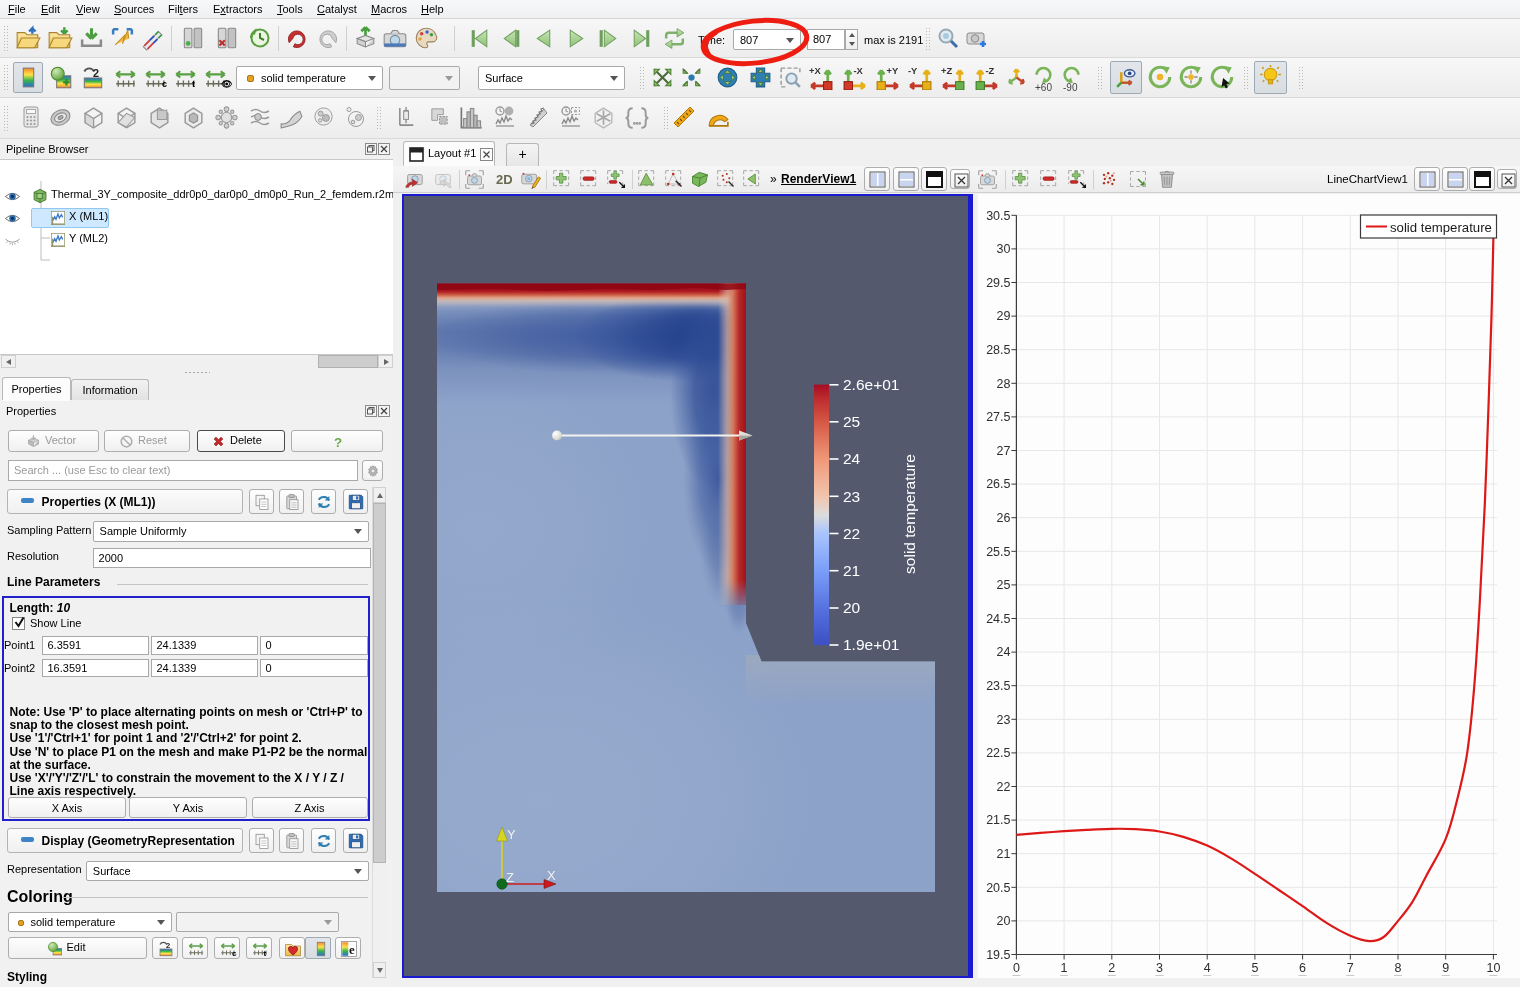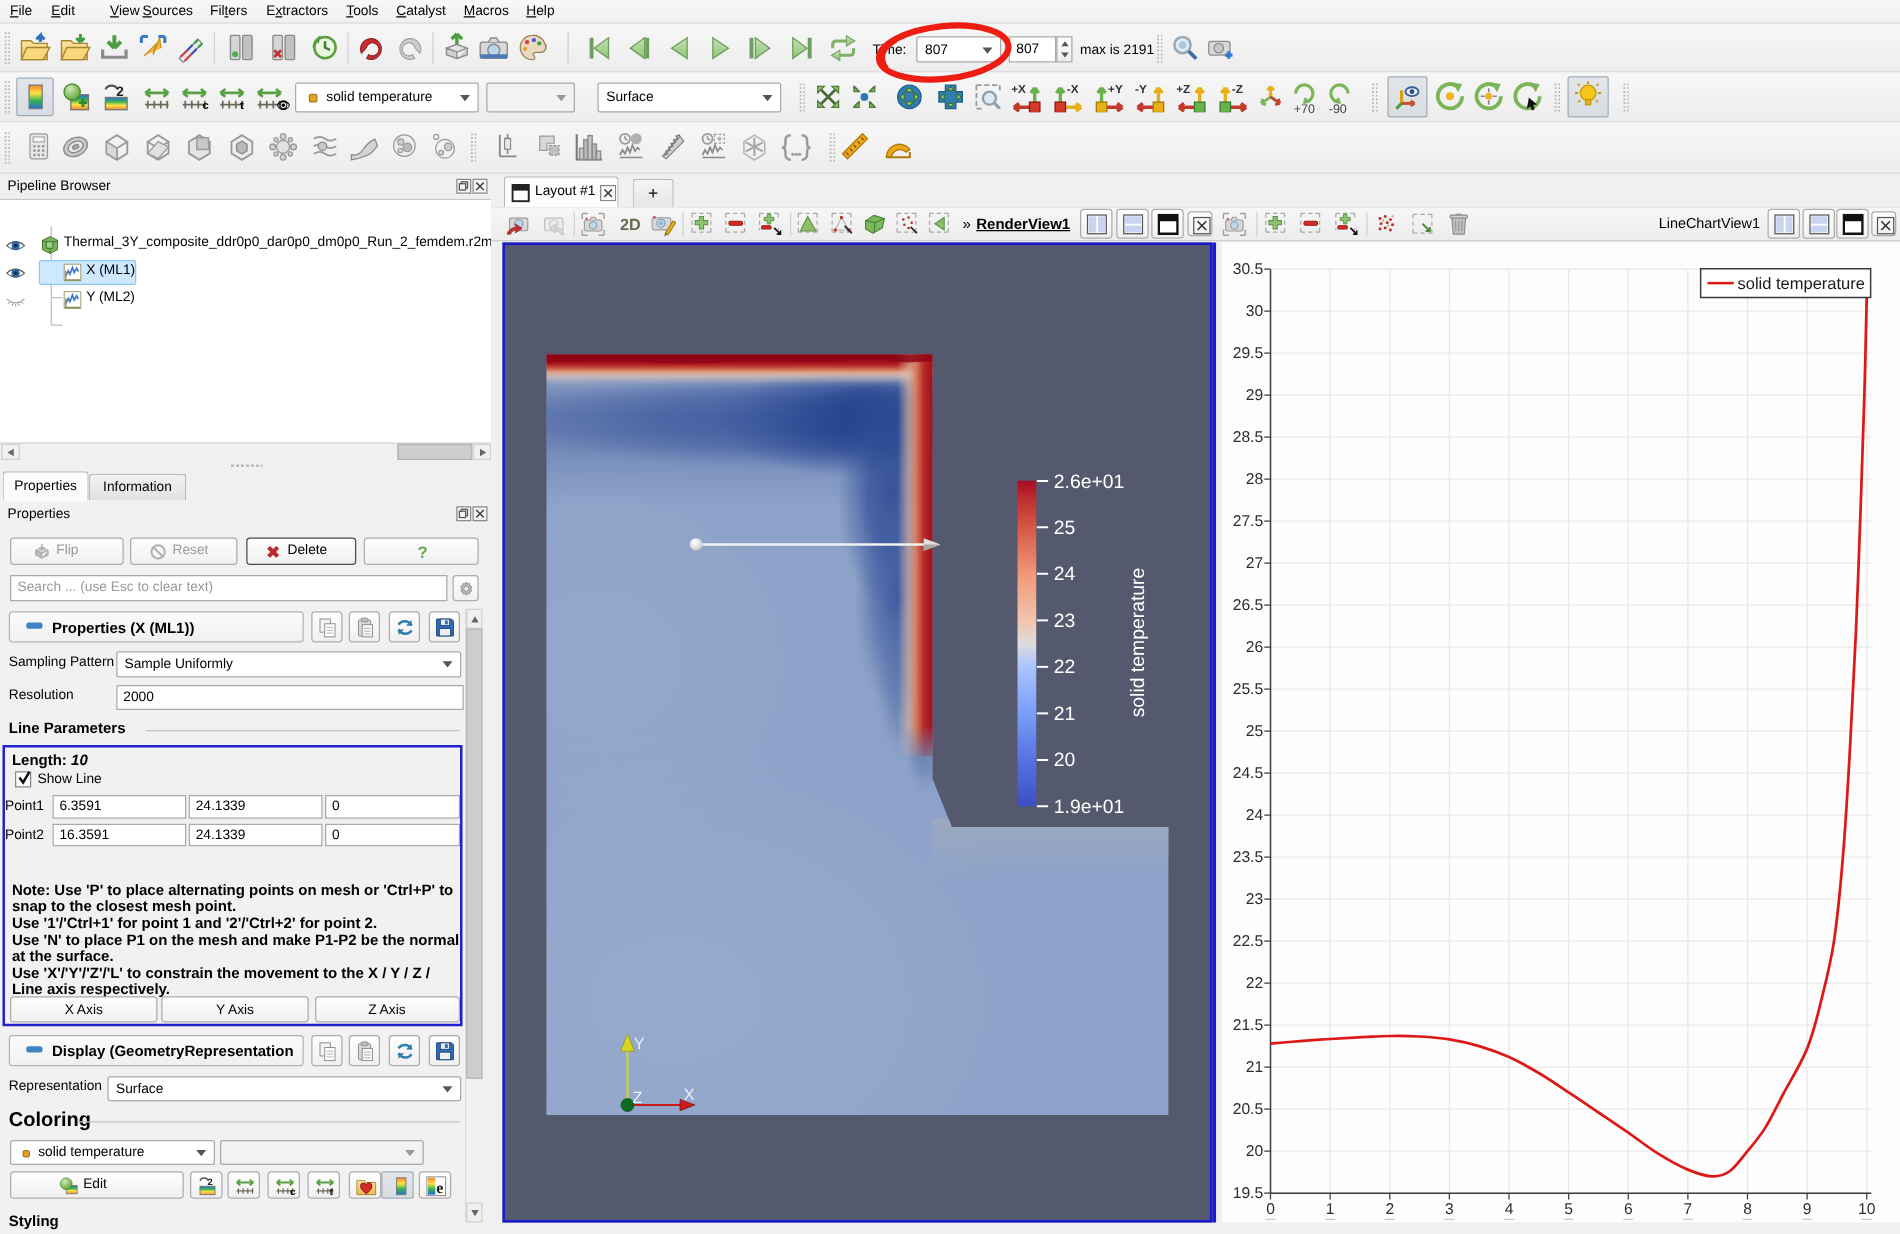--- a/index.html
+++ b/index.html
@@ -578,21 +578,21 @@
         <path d="M5 8 l3-3 4 4 4-4 3 3 -4 4 4 4 -3 3 -4-4 -4 4 -3-3 4-4z" fill="#c42828" stroke="#8e1212"></path>
       </symbol>
 <symbol id="qmark" viewBox="0 0 24 24">
         <text x="12" y="19" text-anchor="middle" font-size="20" font-weight="bold" fill="#6aa84f">?</text>
       </symbol>
 </defs>
 </svg>
 <div id="menubar">
  <span class="menu" style="left:8px"><u>F</u>ile</span>
  <span class="menu" style="left:41px"><u>E</u>dit</span>
- <span class="menu" style="left:88px"><u>V</u>iew</span>
+ <span class="menu" style="left:76px"><u>V</u>iew</span>
  <span class="menu" style="left:114px"><u>S</u>ources</span>
  <span class="menu" style="left:168px">Fil<u>t</u>ers</span>
  <span class="menu" style="left:213px">E<u>x</u>tractors</span>
  <span class="menu" style="left:277px"><u>T</u>ools</span>
  <span class="menu" style="left:317px"><u>C</u>atalyst</span>
  <span class="menu" style="left:371px"><u>M</u>acros</span>
  <span class="menu" style="left:421px"><u>H</u>elp</span>
 </div>
 <div id="row1" class="tbrow">
 <div class="handle" style="left:3px;top:6px;height:27px"></div>
@@ -751,21 +751,21 @@
     </svg>
 <svg class="ic" style="left:974px;top:7px" width="25" height="25">
       <use href="#axmz"></use>
     </svg>
 <svg class="ic" style="left:1004px;top:7px" width="25" height="25">
       <use href="#isoarr"></use>
     </svg>
 <svg class="ic" style="left:1032px;top:4px" width="22" height="22">
       <use href="#rot90"></use>
     </svg>
-    <span class="abs" style="left:1035px;top:24px;font-size:10px;color:#444">+70</span>
+    <span class="abs" style="left:1035px;top:24px;font-size:10px;color:#444">+60</span>
 <svg class="ic" style="left:1061px;top:4px" width="22" height="22">
       <use href="#rotm90"></use>
     </svg>
     <span class="abs" style="left:1063px;top:24px;font-size:10px;color:#444">-90</span>
 <div class="handle" style="left:1097px;top:8px;height:24px"></div>
 <div class="abs press" style="left:1110px;top:3px;width:32px;height:33px"></div>
 <svg class="ic" style="left:1114px;top:7px" width="25" height="25">
       <use href="#axeseye"></use>
     </svg>
 <svg class="ic" style="left:1147px;top:6px" width="26" height="26">
@@ -916,21 +916,21 @@
           <rect x="3" y="1.5" width="5" height="5" fill="none" stroke="#555"></rect>
           <rect x="1.5" y="3" width="5" height="5" fill="#f4f4f4" stroke="#555"></rect>
         </svg></div>
   <div class="dockbtn" style="left:378px;top:5px"><svg width="10" height="10">
           <path d="M2 2 l6 6 M8 2 L2 8" stroke="#444" stroke-width="1.3"></path>
         </svg></div>
   <div class="btn" style="left:8px;top:29.5px;width:91px;height:22px;color:#9a9a9a">
         <svg class="abs" style="left:17px;top:3.5px" width="15" height="15">
           <use href="#applyic"></use>
         </svg>
-        <span class="abs" style="left:36px;top:3px">Flip</span>
+        <span class="abs" style="left:36px;top:3px">Vector</span>
       </div>
   <div class="btn" style="left:104px;top:29.5px;width:86px;height:22px;color:#9a9a9a">
         <svg class="abs" style="left:14px;top:3.5px" width="15" height="15">
           <use href="#resetic"></use>
         </svg>
         <span class="abs" style="left:33px;top:3px">Reset</span>
       </div>
   <div class="btn" style="left:197px;top:29.5px;width:88px;height:22px;border:1.4px solid #4a4a4a">
         <svg class="abs" style="left:13px;top:3.5px" width="15" height="15">
           <use href="#delx"></use>

